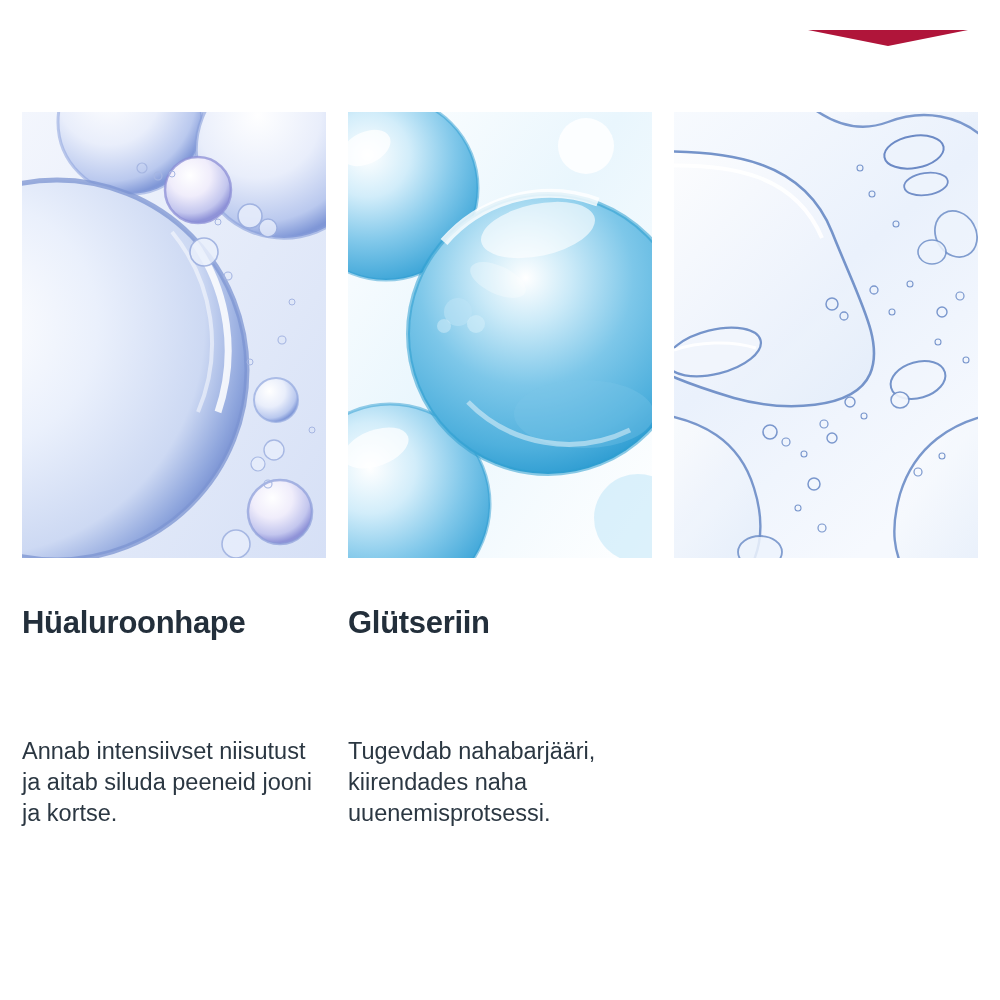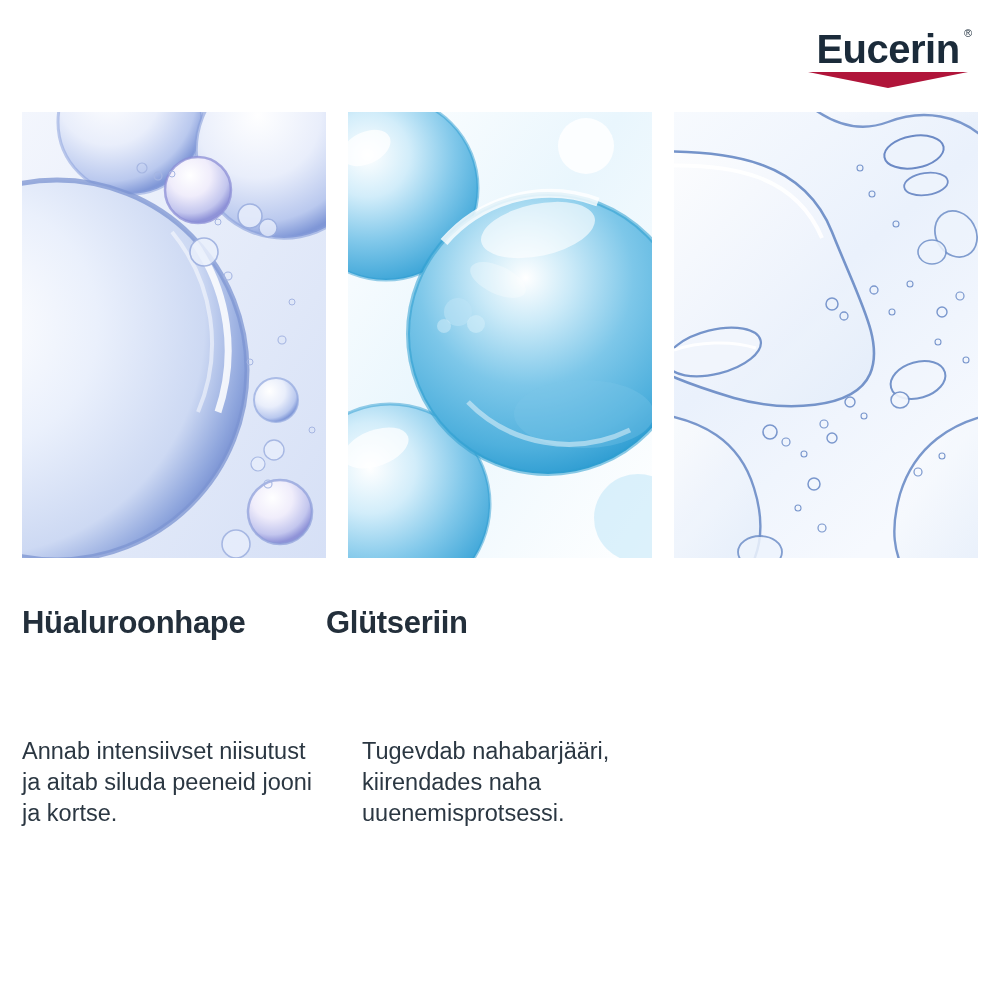--- a/index.html
+++ b/index.html
@@ -74,20 +74,21 @@
     height: 100%;
   }
 
   
   .headings {
     position: absolute;
     top: 604px;
     left: 22px;
     width: 956px;
     display: flex;
+    gap: 22px;
   }
   .heading-cell {
     width: 304px;
   }
   .heading {
     font-family: "Liberation Sans", sans-serif;
     font-weight: bold;
     font-size: 31px;
     line-height: 38px;
     color: #232f3b;
@@ -95,41 +96,38 @@
     white-space: nowrap;
     margin: 0;
   }
 
   .bodies {
     position: absolute;
     top: 736px;
     left: 22px;
     width: 956px;
     display: flex;
-    gap: 36px;
+    gap: 22px;
   }
   .body-cell {
     width: 304px;
   }
   .body-text {
     font-family: "Liberation Sans", sans-serif;
     font-weight: normal;
     font-size: 23.5px;
     line-height: 31px;
     color: #2b3742;
     margin: 0;
   }
 </style>
 </head>
 <body>
 
 <div class="brand">
-  <div class="brand-wordmark">
-    <span>Eucerin</span><span class="brand-reg">®</span>
-  </div>
   <svg class="brand-chevron" viewBox="0 0 160 16">
     <polygon points="0,0 160,0 80,16" fill="#b0153a"></polygon>
   </svg>
 </div>
 
 <div class="panels">
 
   <div class="panel">
     <svg viewBox="0 0 304 446" preserveAspectRatio="xMidYMid slice">
       <defs>

